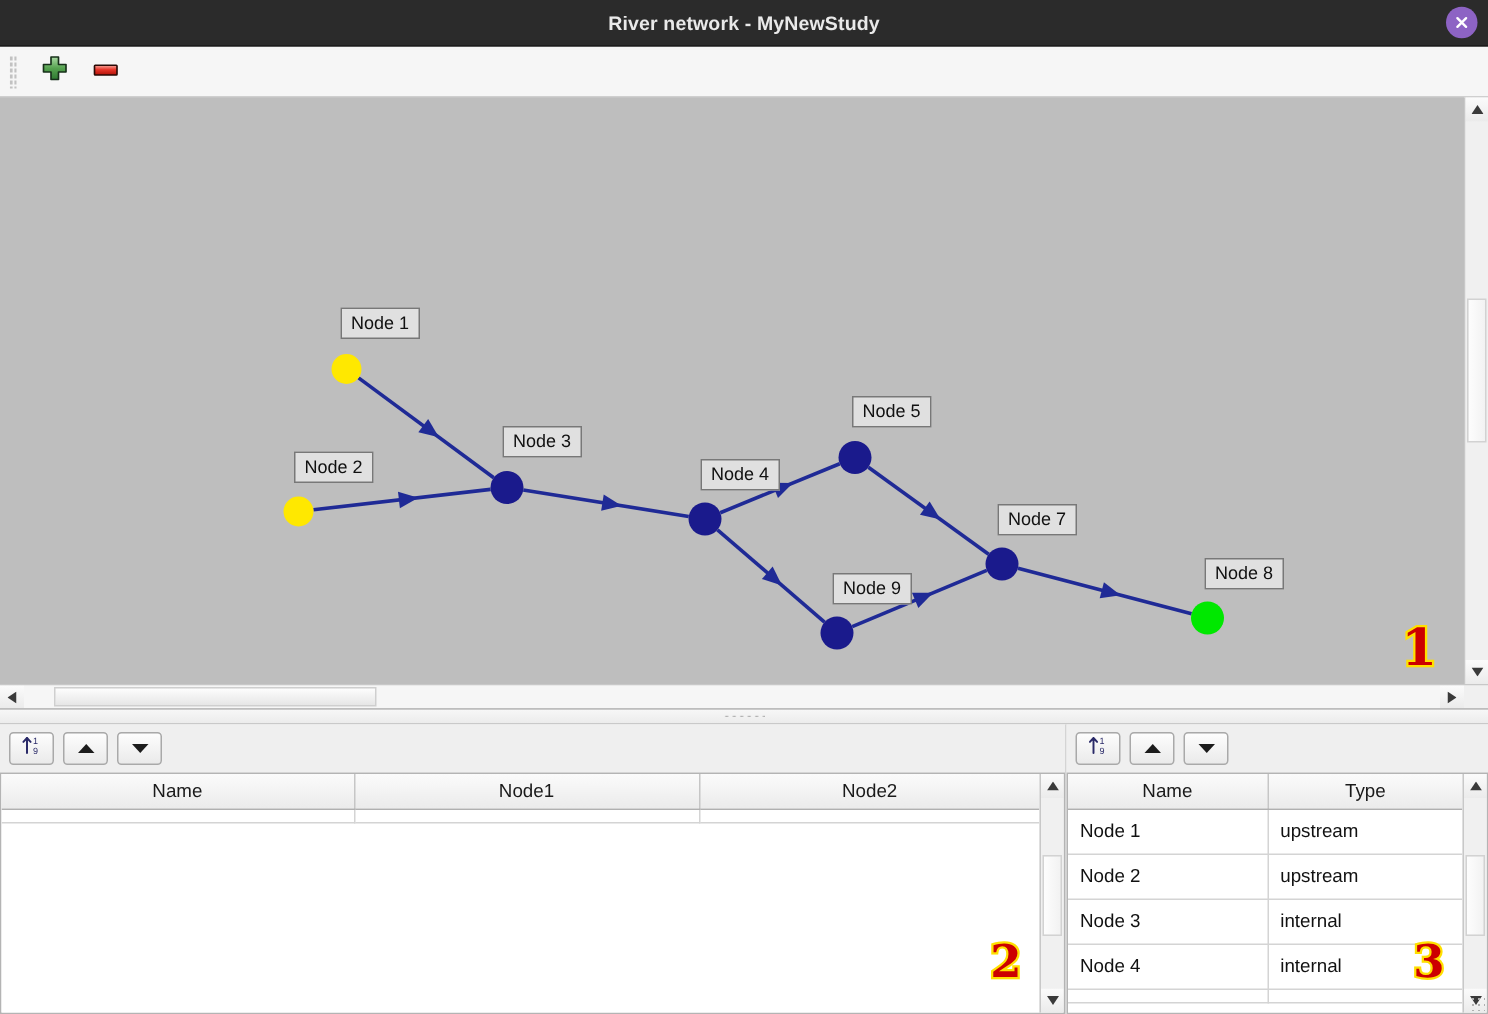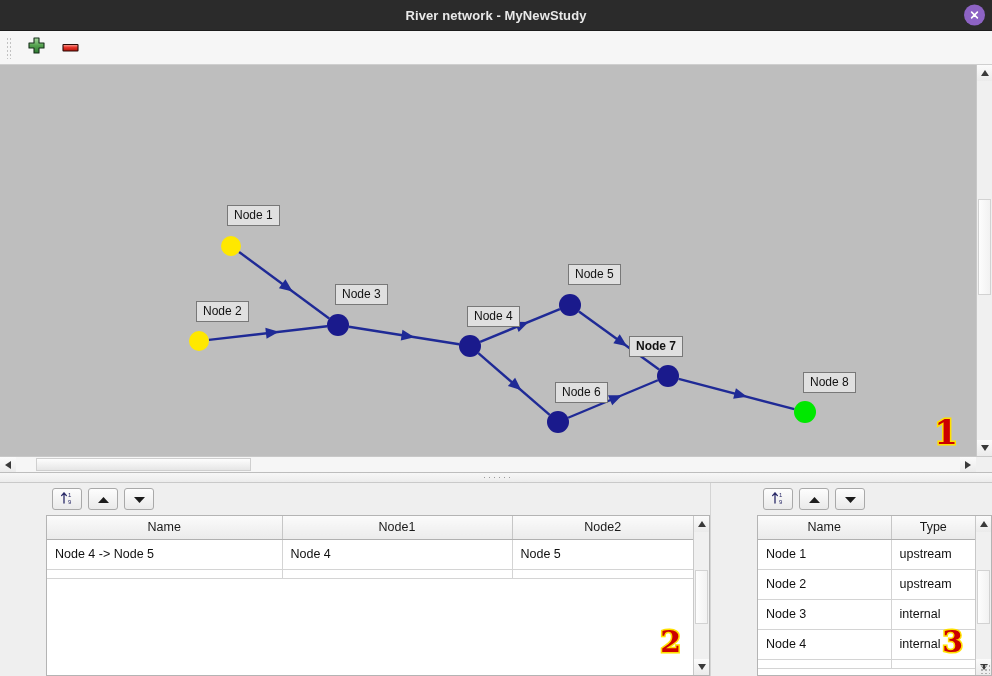--- a/index.html
+++ b/index.html
@@ -161,21 +161,21 @@
     width: 28px; height: 3px;
     background-image: radial-gradient(#9a9a9a .9px, transparent 1px);
     background-size: 5px 3px;
   }
 
   
   .bottom {
     flex: 1; display: flex; min-height: 0;
     background: #efefef;
   }
-  .pane { display: flex; flex-direction: column; min-width:0;padding-left:46px; }
+  .pane { display: flex; flex-direction: column; min-width:0; }
   .pane-left { width: 710px; min-width:710px; }
   .pane-right { flex: 1; border-left: 1px solid #d4d4d4; }
 
   .pane-toolbar {
     height: 32px; min-height: 32px;
     background: #efefef;
     display:flex; align-items:center;
     gap: 6px; padding-left: 6px;
   }
   .pb {
@@ -334,22 +334,22 @@
               <circle cx="668" cy="311" r="11" fill="#1a1a8c"></circle>
               <circle cx="805" cy="347" r="11" fill="#00e800"></circle>
             </g>
         </svg>
         <div id="labels-layer">
             <div class="node-label" style="left: 227px; top: 140px;">Node 1</div>
             <div class="node-label" style="left: 196px; top: 236px;">Node 2</div>
             <div class="node-label" style="left: 335px; top: 219px;">Node 3</div>
             <div class="node-label" style="left: 467px; top: 241px;">Node 4</div>
             <div class="node-label" style="left: 568px; top: 199px;">Node 5</div>
-            <div class="node-label" style="left: 555px; top: 317px;">Node 6</div>
-            <div class="node-label" style="left: 629px; top: 271px; font-weight: bold;">Node 7</div>
+            <div class="node-label" style="left: 555px; top: 317px;">Node 9</div>
+            <div class="node-label" style="left: 665px; top: 271px;">Node 7</div>
             <div class="node-label" style="left: 803px; top: 307px;">Node 8</div>
           </div>
         <div class="marker-num" style="right:18px; bottom:7px;">1</div>
       </div>
 
       <div class="vscroll">
         <div class="sb-arrow">
           <svg width="8" height="6" viewBox="0 0 8 6">
               <path d="M4 0 L8 6 L0 6 Z" fill="#3a3a3a"></path>
             </svg>
@@ -425,25 +425,20 @@
                 <col>
               </colgroup>
             <thead>
                 <tr id="branch-head">
                   <th>Name</th>
                   <th>Node1</th>
                   <th>Node2</th>
                 </tr>
               </thead>
             <tbody id="branch-body">
-                <tr>
-                  <td>Node 4 -&gt; Node 5</td>
-                  <td>Node 4</td>
-                  <td>Node 5</td>
-                </tr>
                 <tr class="empty-row">
                   <td></td>
                   <td></td>
                   <td></td>
                 </tr>
               </tbody>
           </table>
         </div>
         <div class="vscroll" style="border-left:1px solid #c8c8c8;">
           <div class="sb-arrow">

